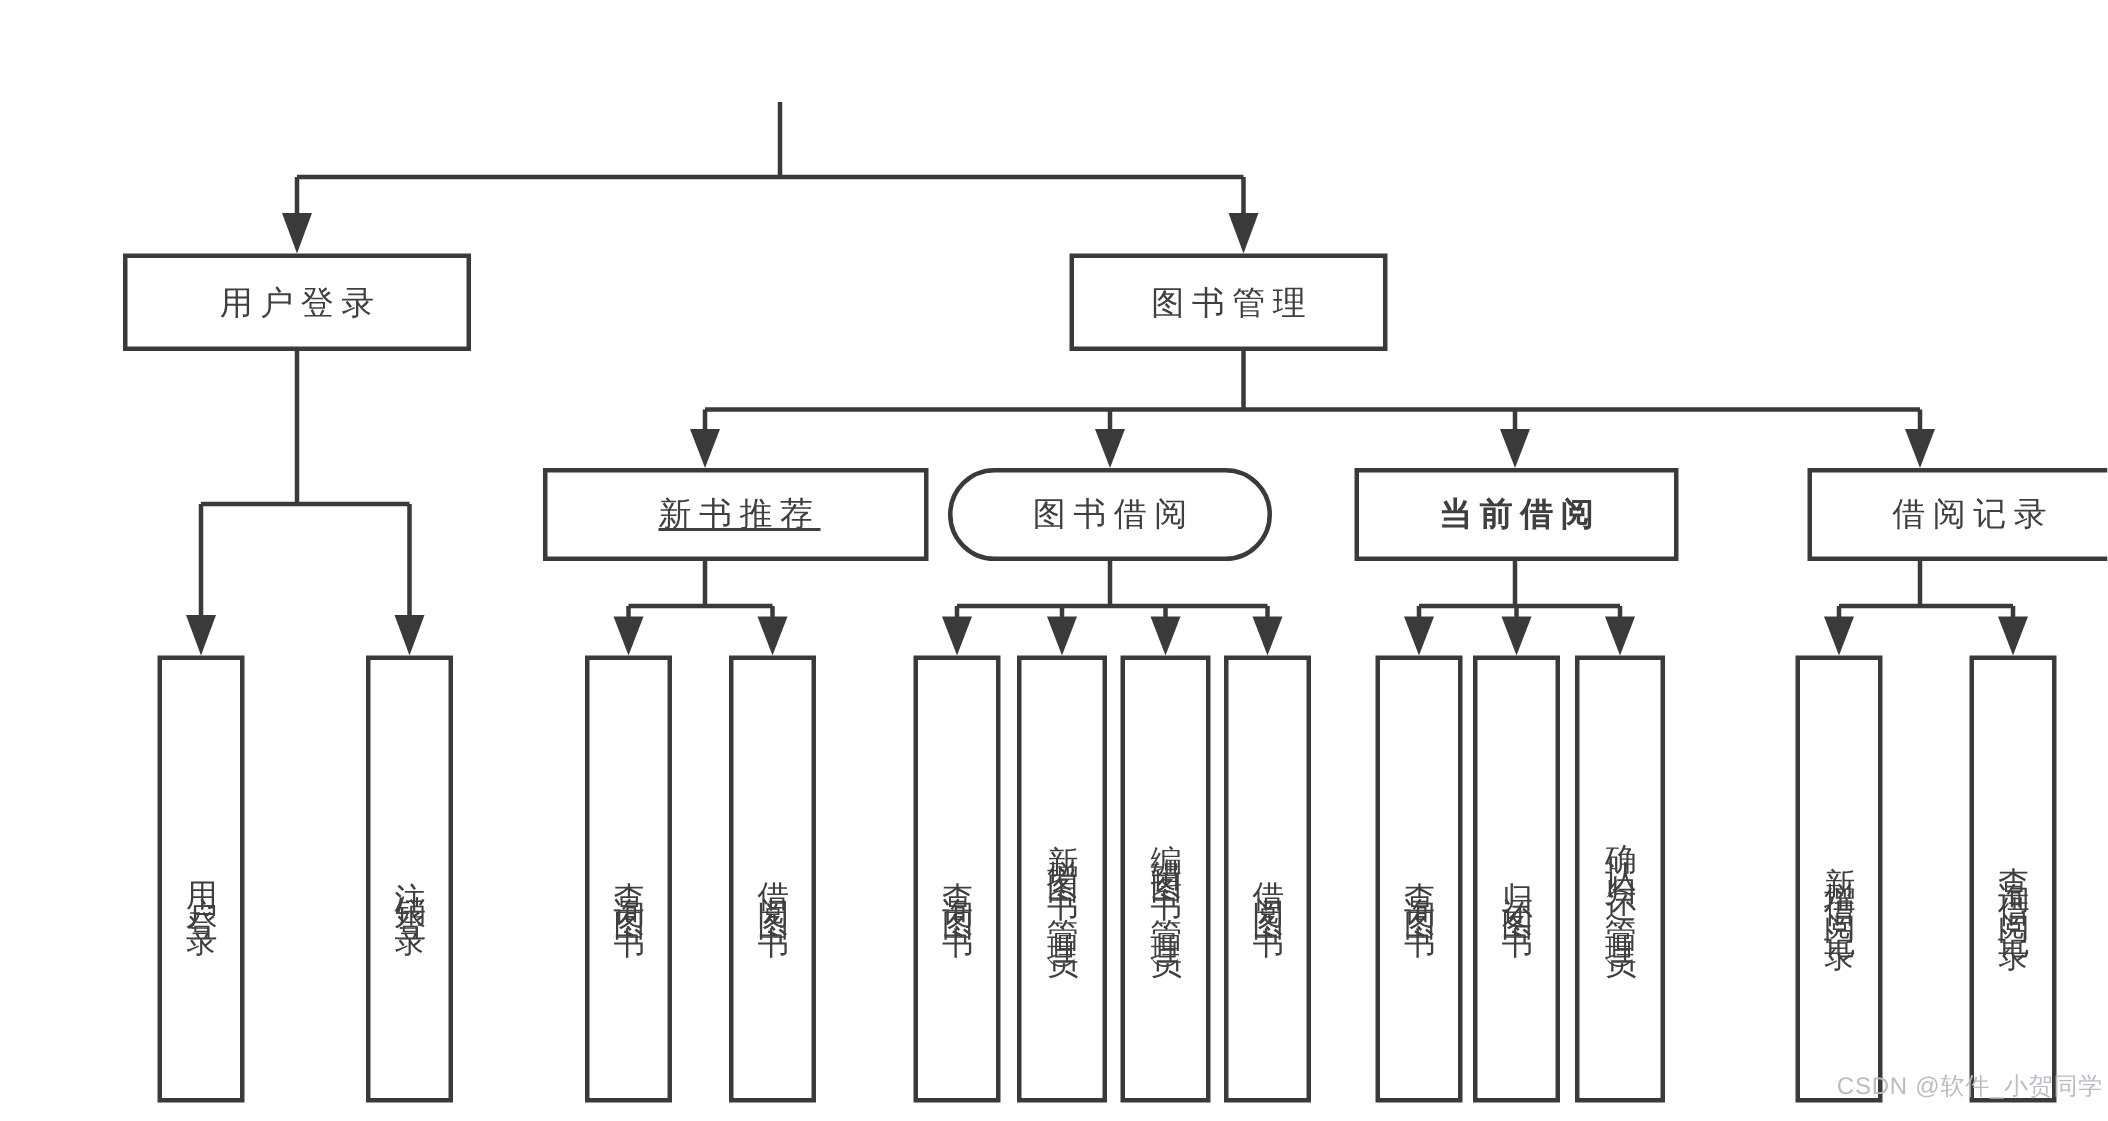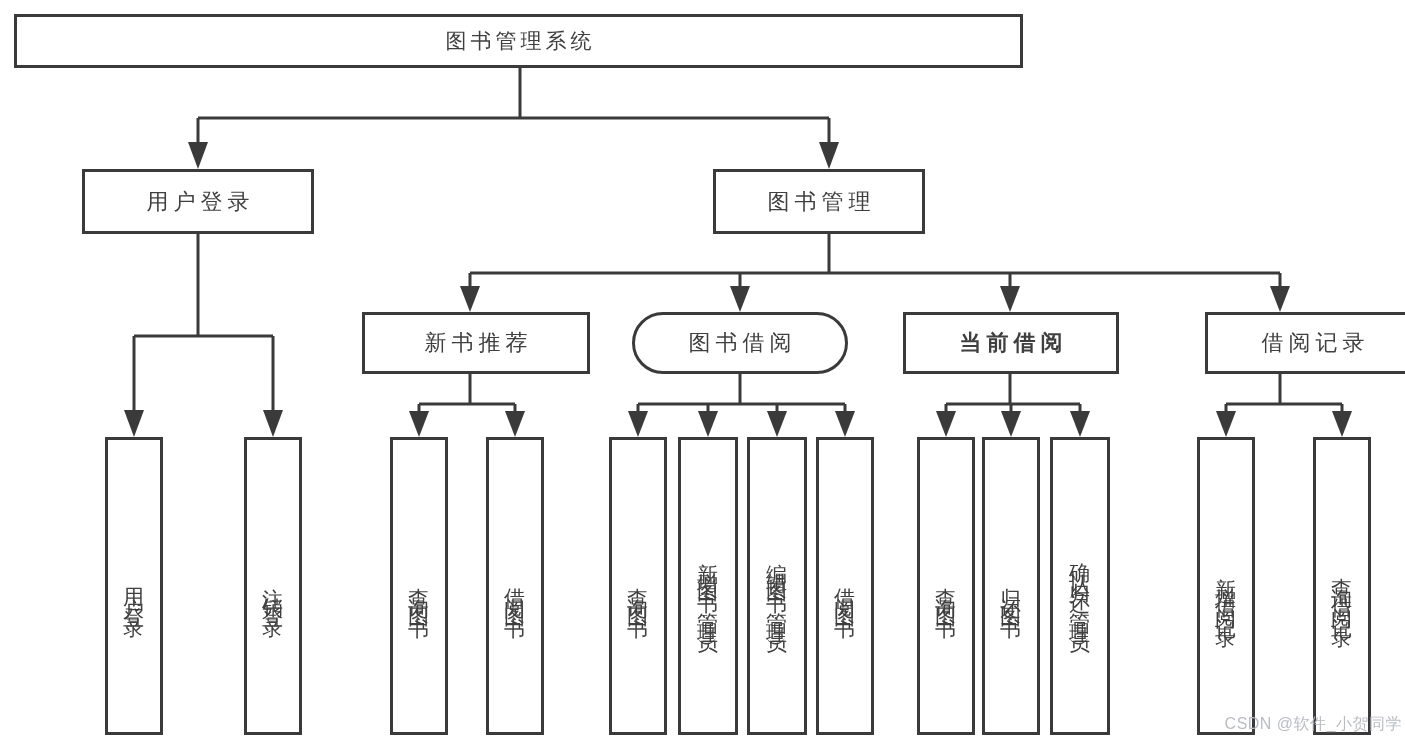--- a/index.html
+++ b/index.html
@@ -97,26 +97,25 @@
       <polygon points="1001,411 1021,411 1011,437"></polygon>
       <polygon points="1070,411 1090,411 1080,437"></polygon>
     </g>
     <g>
       <path d="M1280,374 V404 M1226,404 H1342 M1226,404 V416 M1342,404 V416"></path>
       <polygon points="1216,411 1236,411 1226,437"></polygon>
       <polygon points="1332,411 1352,411 1342,437"></polygon>
     </g>
   </svg>
 
-  <div class="box h root-box" style="left:14px;top:14px;width:1009px;height:54px;">图书管理系统</div>
 
   <div class="box h" style="left:82px;top:169px;width:232px;height:65px;">用户登录</div>
   <div class="box h" style="left:713px;top:169px;width:212px;height:65px;">图书管理</div>
 
-  <div class="box h" style="left:362px;top:312px;width:228px;height:62px;">新书推荐</div>
+  <div class="box h" style="left:362px;top:312px;width:257px;height:62px;text-decoration:underline;">新书推荐</div>
   <div class="box h" style="left:632px;top:312px;width:216px;height:62px;border-radius:31px;">图书借阅</div>
   <div class="box h" style="left:903px;top:312px;width:216px;height:62px;font-weight:bold;">当前借阅</div>
   <div class="box h" style="left:1173px;top:312px;width:216px;height:62px;margin-left:32px;">借阅记录</div>
 
   <div class="box v" style="left:105px;top:437px;width:58px;height:298px;">
     <span class="vtxt">用户登录</span>
   </div>
   <div class="box v" style="left:244px;top:437px;width:58px;height:298px;">
     <span class="vtxt">注销登录</span>
   </div>

